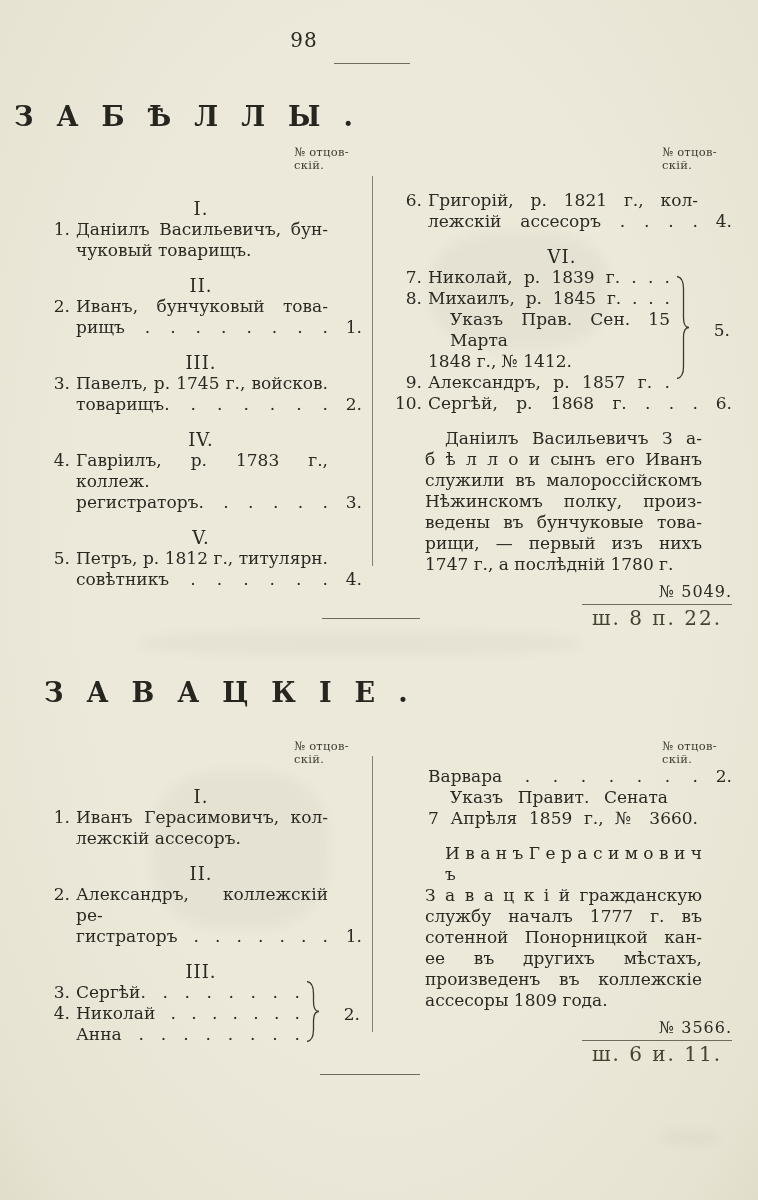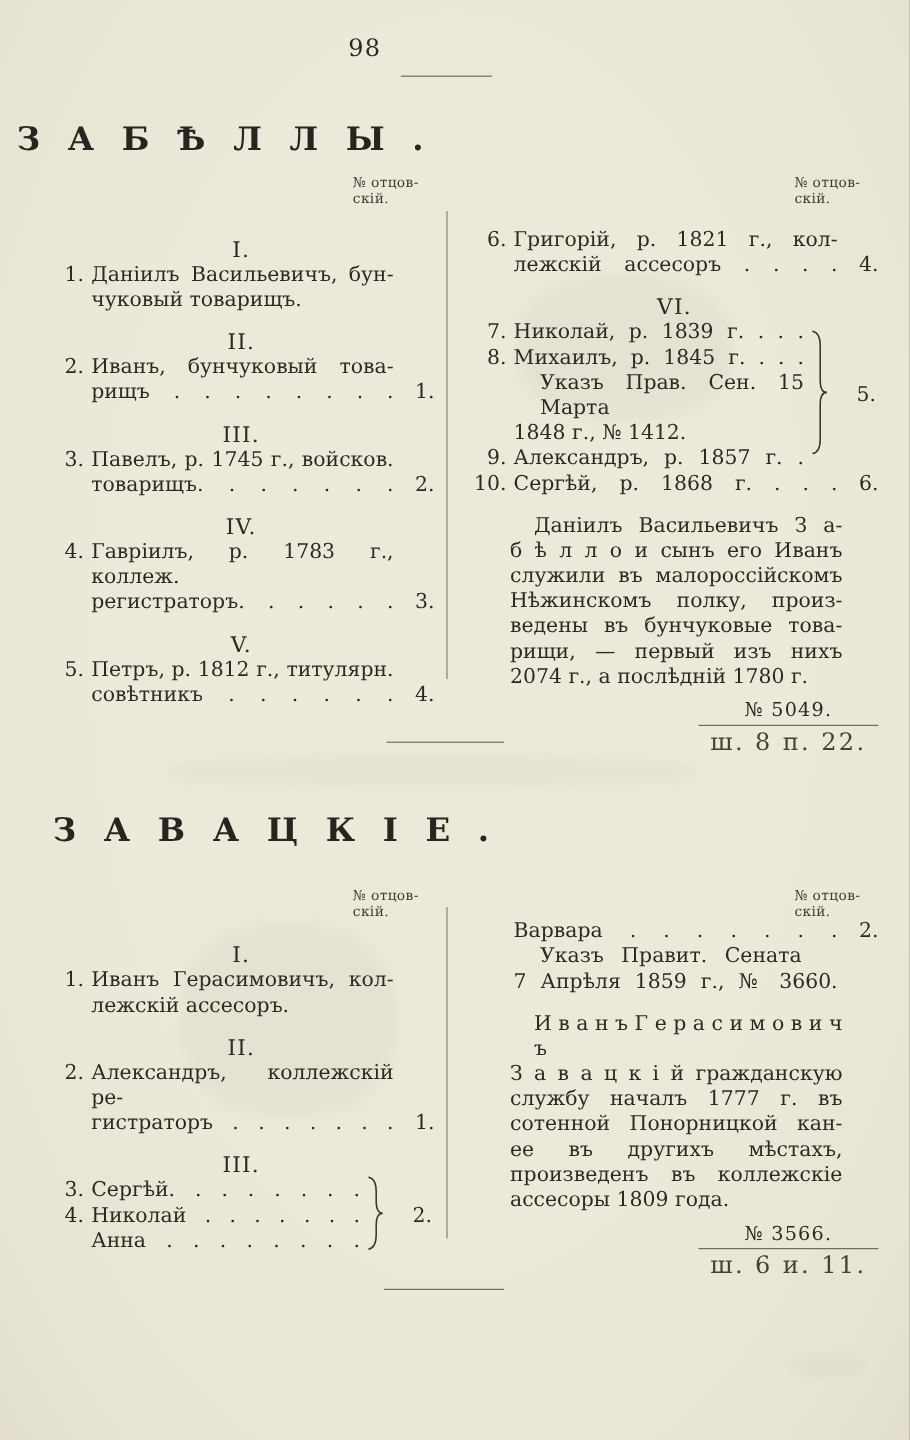--- a/index.html
+++ b/index.html
@@ -35,21 +35,21 @@
   .group{position:relative;padding-right:62px;}
   .group .row .num{flex-basis:30px;}
   .brace{position:absolute;right:42px;top:50%;transform:translateY(-50%);}
   .group-ref{position:absolute;right:2px;top:50%;transform:translateY(-50%);
     width:32px;text-align:right;}
   .para{margin:14px 30px 0 33px;}
   .pline{text-align:justify;text-align-last:justify;}
   .pline.indent{padding-left:20px;box-sizing:border-box;}
   .pline.last{text-align-last:left;}
   .refblock{width:150px;margin:6px 0 0 auto;text-align:center;}
-  .refno{font-size:16px;padding-bottom:2px;border-bottom:1px solid #6e6c5e;letter-spacing:1px;}
+  .refno{font-size:16px;padding-bottom:2px;border-bottom:1px solid #6e6c5e;letter-spacing:1px;text-align:right;}
   .shelf{font-size:20px;padding-top:3px;color:#45432f;letter-spacing:2px;}
 </style>
 </head>
 <body>
 
 <div class="page">
 
   <div class="smudge" style="left:140px;top:630px;width:440px;height:26px;"></div>
   <div class="smudge" style="left:150px;top:770px;width:180px;height:160px;"></div>
   <div class="smudge" style="left:430px;top:230px;width:180px;height:120px;"></div>
@@ -171,21 +171,21 @@
         <div class="txt stretch">Сергѣй, р. 1868 г. . . .</div>
         <span class="ref">6.</span>
       </div>
       <div class="para">
         <div class="pline indent">Даніилъ Васильевичъ З а-</div>
         <div class="pline">б ѣ л л о и сынъ его Иванъ</div>
         <div class="pline">служили въ малороссійскомъ</div>
         <div class="pline">Нѣжинскомъ полку, произ-</div>
         <div class="pline">ведены въ бунчуковые това-</div>
         <div class="pline">рищи, — первый изъ нихъ</div>
-        <div class="pline last">2074 г., а послѣдній 1780 г.</div>
+        <div class="pline last">1747 г., а послѣдній 1780 г.</div>
       </div>
       <div class="refblock">
         <div class="refno">№ 5049.</div>
         <div class="shelf">ш. 8 п. 22.</div>
       </div>
     </div>
 
   <div class="hrule" style="top:618px;left:322px;width:98px;"></div>
 
   <div class="section-title" style="top:677px;padding-left:44px;">ЗАВАЦКІЕ.</div>

